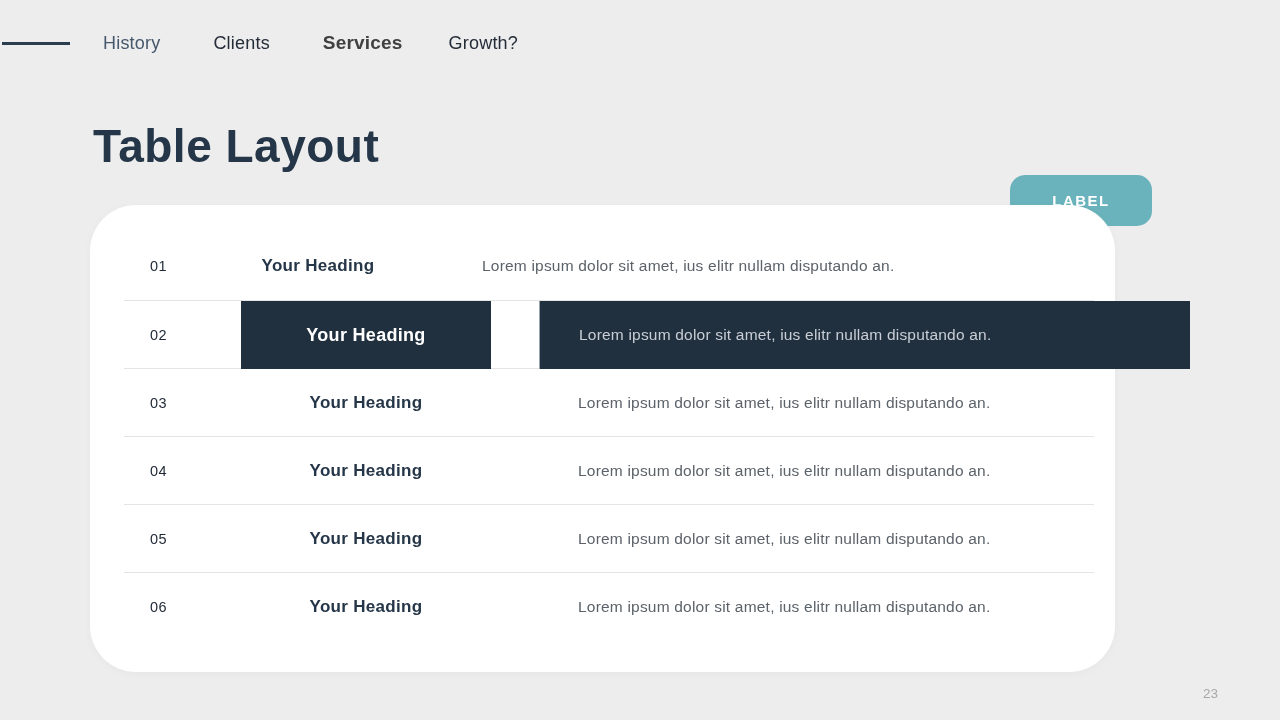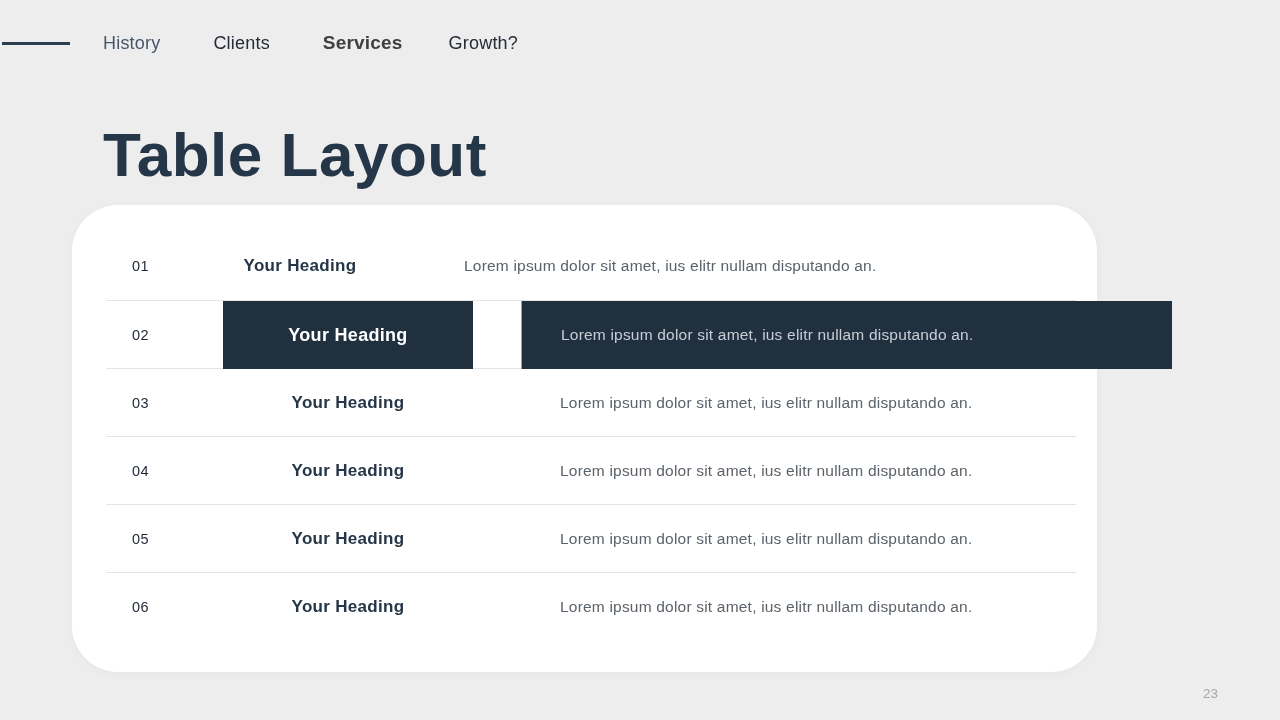--- a/index.html
+++ b/index.html
@@ -25,41 +25,41 @@
   .nav-item {
     font-size: 18px; color: #242c38; text-decoration: none;
     margin-right: 53px; cursor: pointer; letter-spacing: .2px;
   }
   .nav-item.muted { color: #46576c; }
   .nav-item.active { font-weight: bold; color: #404040; font-size: 19px; margin-right: 46px; }
   .nav-item:last-child { margin-right: 12px; }
 
   
   .page-title {
-    position: absolute; left: 103px; top: 119px;
-    font-size: 62px; font-weight: bold; letter-spacing: .5px;
+    position: absolute; left: 93px; top: 119px;
+    font-size: 46px; font-weight: bold; letter-spacing: .5px;
     color: #243648;
   }
 
   
   .label-badge {
     position: absolute; left: 1010px; top: 175px;
     width: 142px; height: 51px; border-radius: 15px;
     background: #6bb3bc; color: #ffffff;
     font-size: 15px; font-weight: bold; letter-spacing: 1.5px;
     display: flex; align-items: center; justify-content: center;
     cursor: pointer;
   }
 
   
   .arrow-svg { position: absolute; left: 985px; top: 233px; }
 
   
   .card {
-    position: absolute; left: 72px; top: 205px;
+    position: absolute; left: 90px; top: 205px;
     width: 1025px; height: 467px;
     background: #ffffff; border-radius: 46px;
     box-shadow: 0 2px 10px rgba(0,0,0,0.03);
   }
   .table {
     position: absolute; left: 34px; top: 27px;
     width: 970px;
   }
   .trow {
     display: grid;
@@ -104,20 +104,21 @@
 
   <nav class="topnav">
     <a class="nav-item muted">History</a>
     <a class="nav-item">Clients</a>
     <a class="nav-item active">Services</a>
     <a class="nav-item">Growth?</a>
   </nav>
 
   <h1 class="page-title">Table Layout</h1>
 
+  <div class="label-badge">LABEL</div>
 
   <svg class="arrow-svg" width="110" height="75" viewBox="0 0 110 75" fill="none">
     <path d="M 94 8 C 90 24, 91 33, 73 39 C 58 44, 58 33, 44 39 C 32 44, 23 51, 16 58" stroke="#223344" stroke-width="2" stroke-linecap="round" fill="none"></path>
     <path d="M 16 58 L 25 56 M 16 58 L 18 49" stroke="#223344" stroke-width="2" stroke-linecap="round" fill="none"></path>
   </svg>
 
   <div class="card">
     <div class="table">
 
       <div class="trow">

